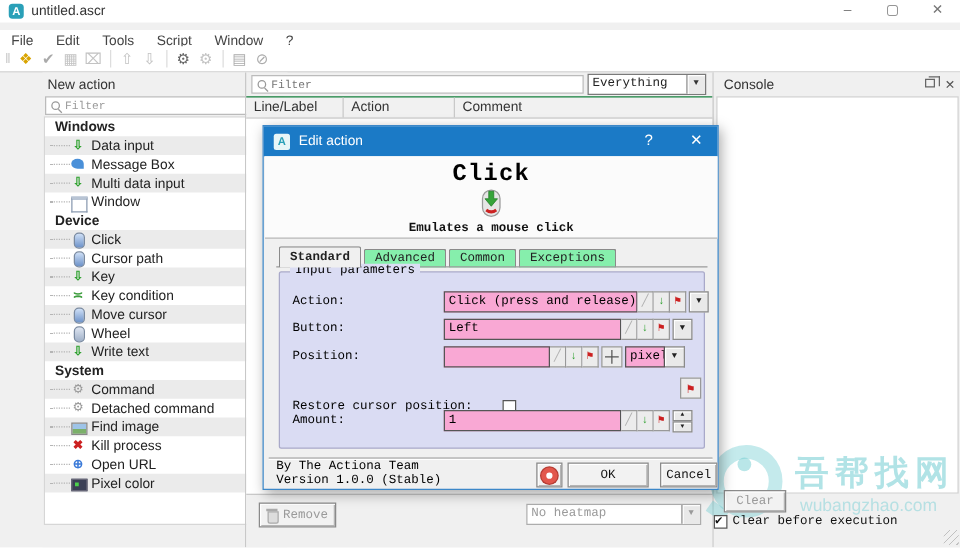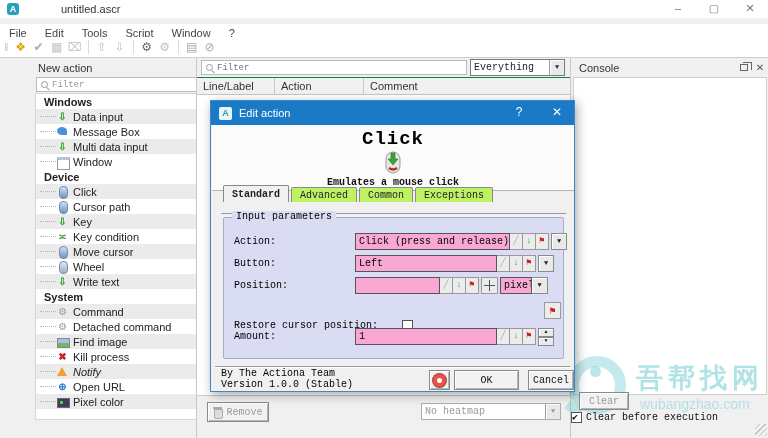--- a/index.html
+++ b/index.html
@@ -7,21 +7,21 @@
   #app {
     position:relative; width:768px; height:438px; overflow:hidden;
     font-family:"Liberation Sans", sans-serif; font-size:11px; color:#222;
     background:#f0f0f0; user-select:none;
   }
   .mono { font-family:"Liberation Mono","DejaVu Sans Mono",monospace; }
 
   
   .titlebar { position:absolute; left:0; top:0; width:768px; height:18px; background:#fff; display:flex; align-items:center; }
   .appicon { width:12px; height:12px; margin:0 6px 0 7px; border-radius:3px; background:#2aa0b8; color:#fff; font-size:9px; font-weight:bold; text-align:center; line-height:12px; }
-  .title-text { font-size:11px; color:#333;margin-left:36px; }
+  .title-text { font-size:11px; color:#333; }
   .wincontrols { position:absolute; right:0; top:0; height:18px; display:flex; }
   .winbtn { width:36px; height:18px; text-align:center; line-height:17px; color:#777; font-size:11px; }
   .menubar { position:absolute; left:0; top:24px; width:768px; height:19px; background:#fff; display:flex; align-items:center; border-bottom:1px solid #ececec; }
   .menuitem { padding:0 9px; color:#444; height:19px; line-height:19px; }
   .toolbar { position:absolute; left:0; top:37px; width:768px; height:21px; background:#fff; display:flex; align-items:center; border-bottom:1px solid #cfcfcf; }
   .tb-handle { color:#c9c9c9; font-size:11px; margin:0 3px 0 4px; }
   .tbicon { width:18px; height:18px; text-align:center; line-height:18px; font-size:12px; }
   .tbsep { width:1px; height:14px; background:#ddd; margin:0 4px; }
   .c-yellow{color:#d9a400}.c-gray{color:#aaa}.c-dgray{color:#666}.c-lgray{color:#c3c3c3}
 
@@ -105,22 +105,22 @@
 
   
   .dialog { position:absolute; left:210px; top:100px; width:365px; height:292px; background:#f0f0f0; border:1px solid #3c87c8; box-shadow:2px 3px 10px rgba(0,0,0,.35); z-index:10; }
   .dlg-titlebar { position:absolute; left:0; top:0; width:100%; height:24px; background:#1b7ac6; display:flex; align-items:center; color:#fff; }
   .dlg-icon { width:13px; height:13px; margin:0 7px 0 8px; border-radius:2px; background:#e8f6f8; color:#2aa0b8; font-size:9px; font-weight:bold; text-align:center; line-height:13px; }
   .dlg-btn { position:absolute; top:0; width:30px; height:24px; text-align:center; line-height:23px; color:#fff; font-size:12px; }
   .dlg-header { position:absolute; left:1px; top:24px; width:362px; height:66px; background:#fbfbfb; border-bottom:1px solid #b5b5b5; text-align:center; }
   .dlg-action-title { margin-top:3px; font-size:19px; font-weight:bold; font-family:"Liberation Mono","DejaVu Sans Mono",monospace; letter-spacing:1px; color:#000; }
   .dlg-action-sub { font-size:10px; font-weight:bold; font-family:"Liberation Mono","DejaVu Sans Mono",monospace; color:#111; margin-top:1px; }
   .mouse-ico { display:inline-block; height:24px; }
-  .tabs { position:absolute; left:12px; top:84px; height:17px; display:flex; align-items:flex-end; font-family:"Liberation Mono","DejaVu Sans Mono",monospace; font-size:10px; }
-  .tab { padding:1px 8px 1px 8px; border:1px solid #8a8a8a; border-bottom:none; background:#bef264; margin-right:2px; height:15px; line-height:14px; border-radius:2px 2px 0 0; }
+  .tabs { position:absolute; left:12px; top:96px; height:17px; display:flex; align-items:flex-end; font-family:"Liberation Mono","DejaVu Sans Mono",monospace; font-size:10px; }
+  .tab { padding:1px 8px 1px 8px; border:1px solid #8a8a8a; border-bottom:none; background:#86efac; margin-right:2px; height:15px; line-height:14px; border-radius:2px 2px 0 0; }
   .tab.active { background:#f0f0f0; height:17px; line-height:16px; font-weight:bold; position:relative; z-index:2; }
   .tabline { position:absolute; left:10px; top:112px; width:345px; border-top:1px solid #9a9a9a; }
   .groupbox { position:absolute; left:12px; top:116px; width:341px; height:142px; background:#dadcf3; border:1px solid #a9a9c9; border-radius:2px; }
   .legend { position:absolute; left:8px; top:-7px; background:#dadcf3; padding:0 4px; font-family:"Liberation Mono","DejaVu Sans Mono",monospace; font-size:10px; color:#000; }
   .frow { position:absolute; left:10px; display:flex; align-items:center; font-family:"Liberation Mono","DejaVu Sans Mono",monospace; font-size:10px; color:#000; }
   .flabel { width:121px; flex:none; }
   .fieldgrp { display:flex; align-items:stretch; height:17px; }
   .tbox { background:#f9a8d4; border:1px solid #555; font-family:"Liberation Mono","DejaVu Sans Mono",monospace; font-size:10px; display:flex; align-items:center; padding-left:3px; white-space:nowrap; overflow:hidden; }
   .mini { width:13px; background:#ececec; border:1px solid #999; border-left:none; text-align:center; font-size:9px; line-height:15px; flex:none; }
   .mini.ed { color:#b0b0b0; }
@@ -269,25 +269,20 @@
       <div class="trow alt">
           <span class="guide"></span>
           <span class="tic tic-image"></span>
           <span class="tlabel">Find image</span>
         </div>
       <div class="trow">
           <span class="guide"></span>
           <span class="tic tic-kill"></span>
           <span class="tlabel">Kill process</span>
         </div>
-      <div class="trow alt">
-          <span class="guide"></span>
-          <span class="tic tic-warn"></span>
-          <span class="tlabel it">Notify</span>
-        </div>
       <div class="trow">
           <span class="guide"></span>
           <span class="tic tic-globe"></span>
           <span class="tlabel">Open URL</span>
         </div>
       <div class="trow alt">
           <span class="guide"></span>
           <span class="tic tic-pixel"></span>
           <span class="tlabel">Pixel color</span>
         </div>

